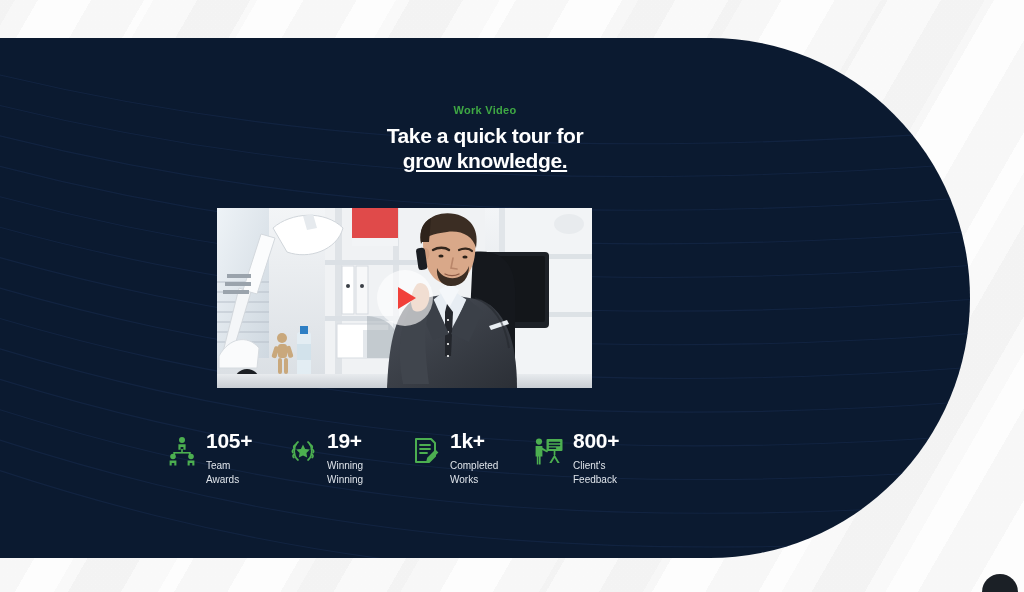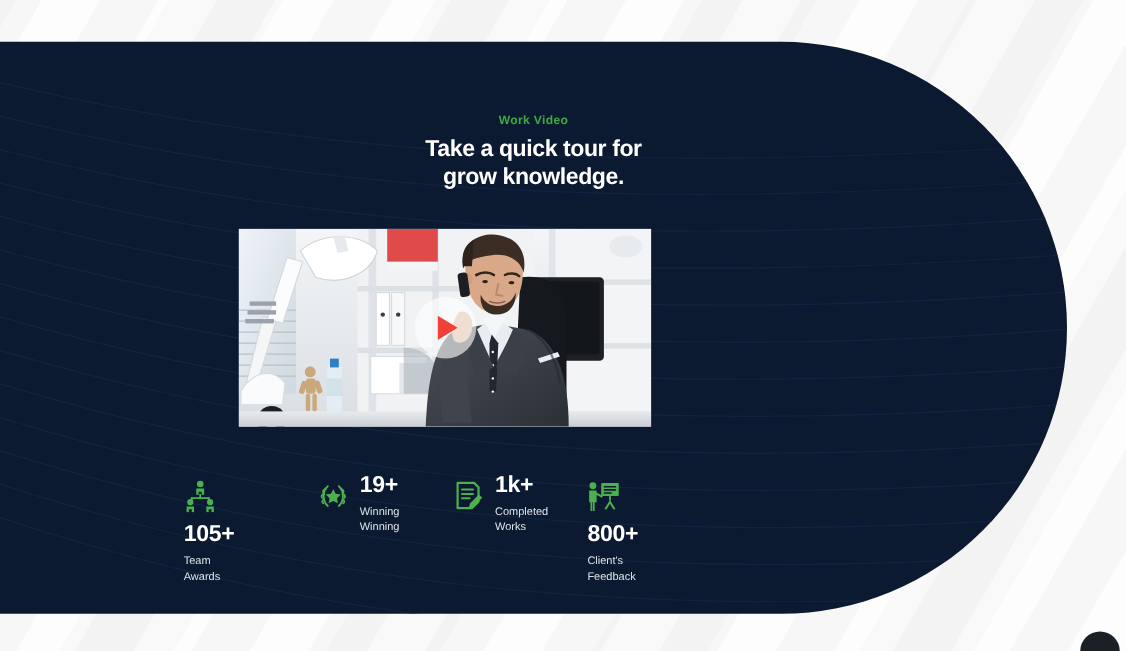--- a/index.html
+++ b/index.html
@@ -79,21 +79,21 @@
   .headline {
     position:absolute;
     top:86px; left:0; right:0;
     text-align:center;
     color:#ffffff;
     font-size:21px;
     line-height:1.17;
     font-weight:bold;
     letter-spacing:-.4px;
   }
-  .headline .l2 { display:block; }
+  .headline .l2 { display:block;text-decoration:underline; }
 
   
   .video-card {
     position:absolute;
     left:217px; top:170px;
     width:375px; height:180px;
     overflow:hidden;
     background:#8e9aa6;
   }
   .video-photo {
@@ -127,24 +127,24 @@
     width:520px;
     display:flex;
     justify-content:flex-start;
     gap:0;
   }
   .stat {
     display:flex;
     align-items:flex-start;
     gap:9px;
   }
-  .stat:nth-child(1) { width:121px;flex-direction:column; }
+  .stat:nth-child(1) { width:121px; }
   .stat:nth-child(2) { width:123px; }
   .stat:nth-child(3) { width:123px; }
-  .stat:nth-child(4) { width:140px;flex-direction:column; }
+  .stat:nth-child(4) { width:140px; }
 
   .stat-icon {
     width:30px; height:30px;
     flex:0 0 30px;
     margin-top:6px;
   }
   .stat-icon svg { display:block; width:30px; height:30px; }
 
   .stat-num {
     color:#ffffff;

